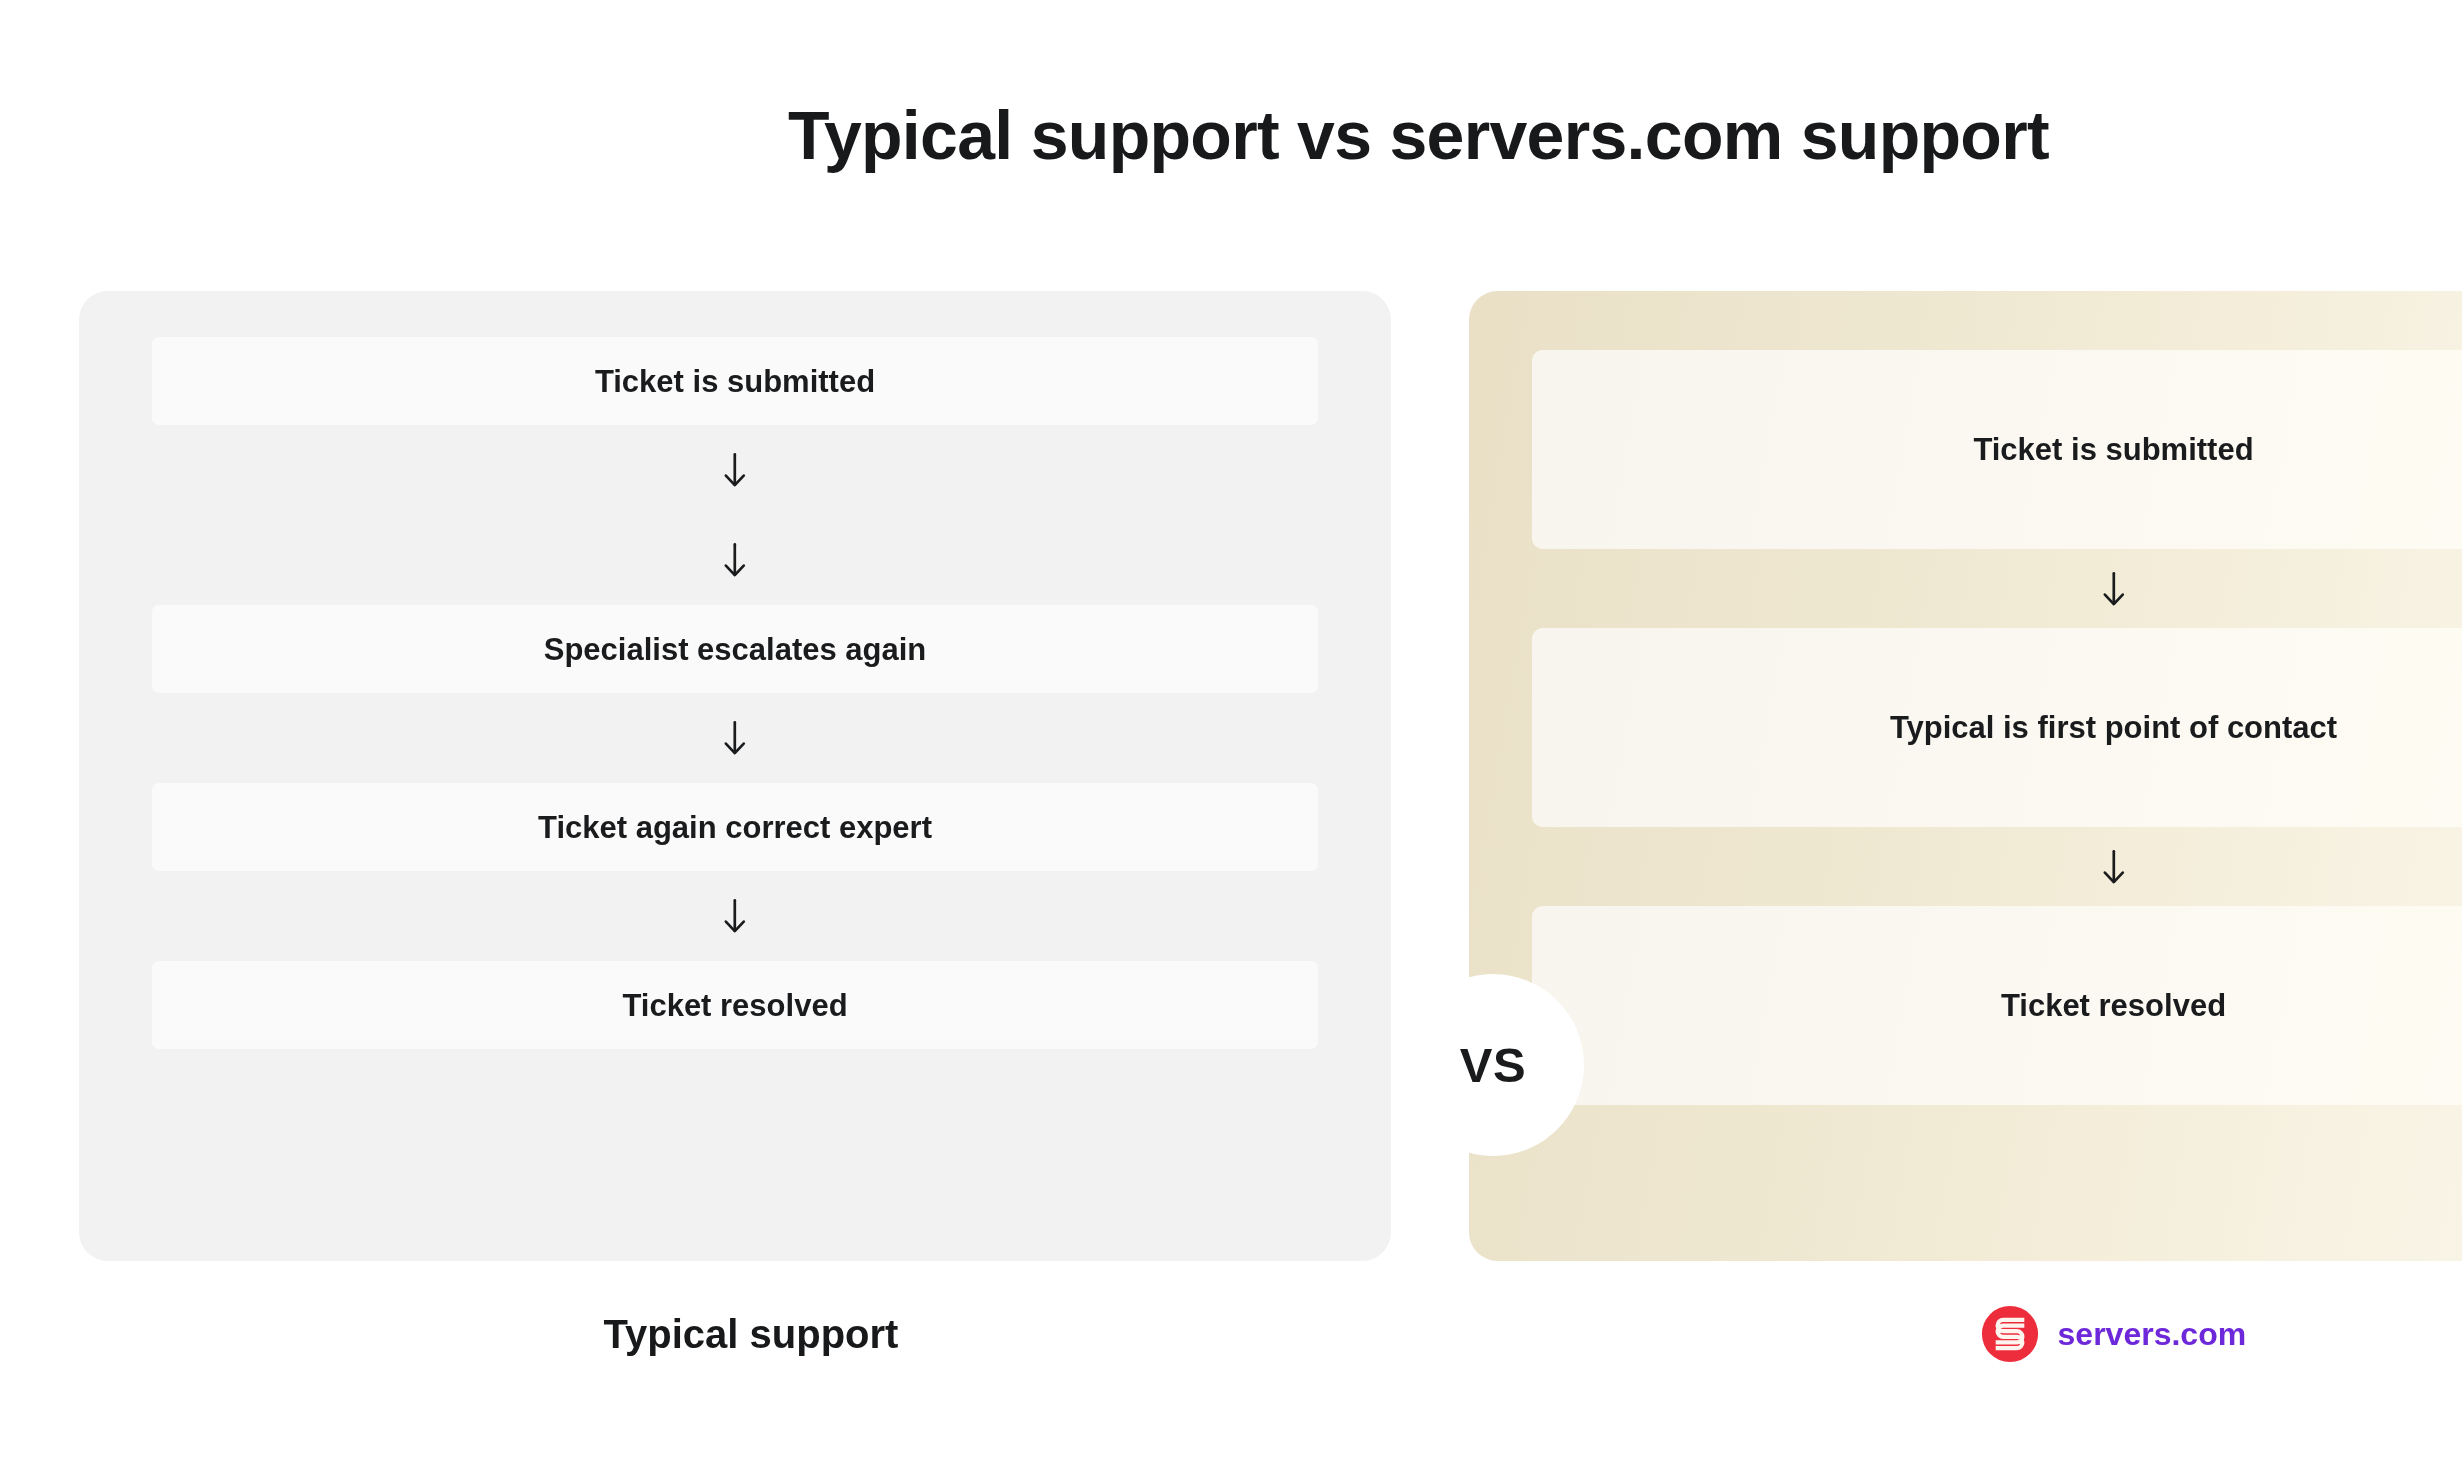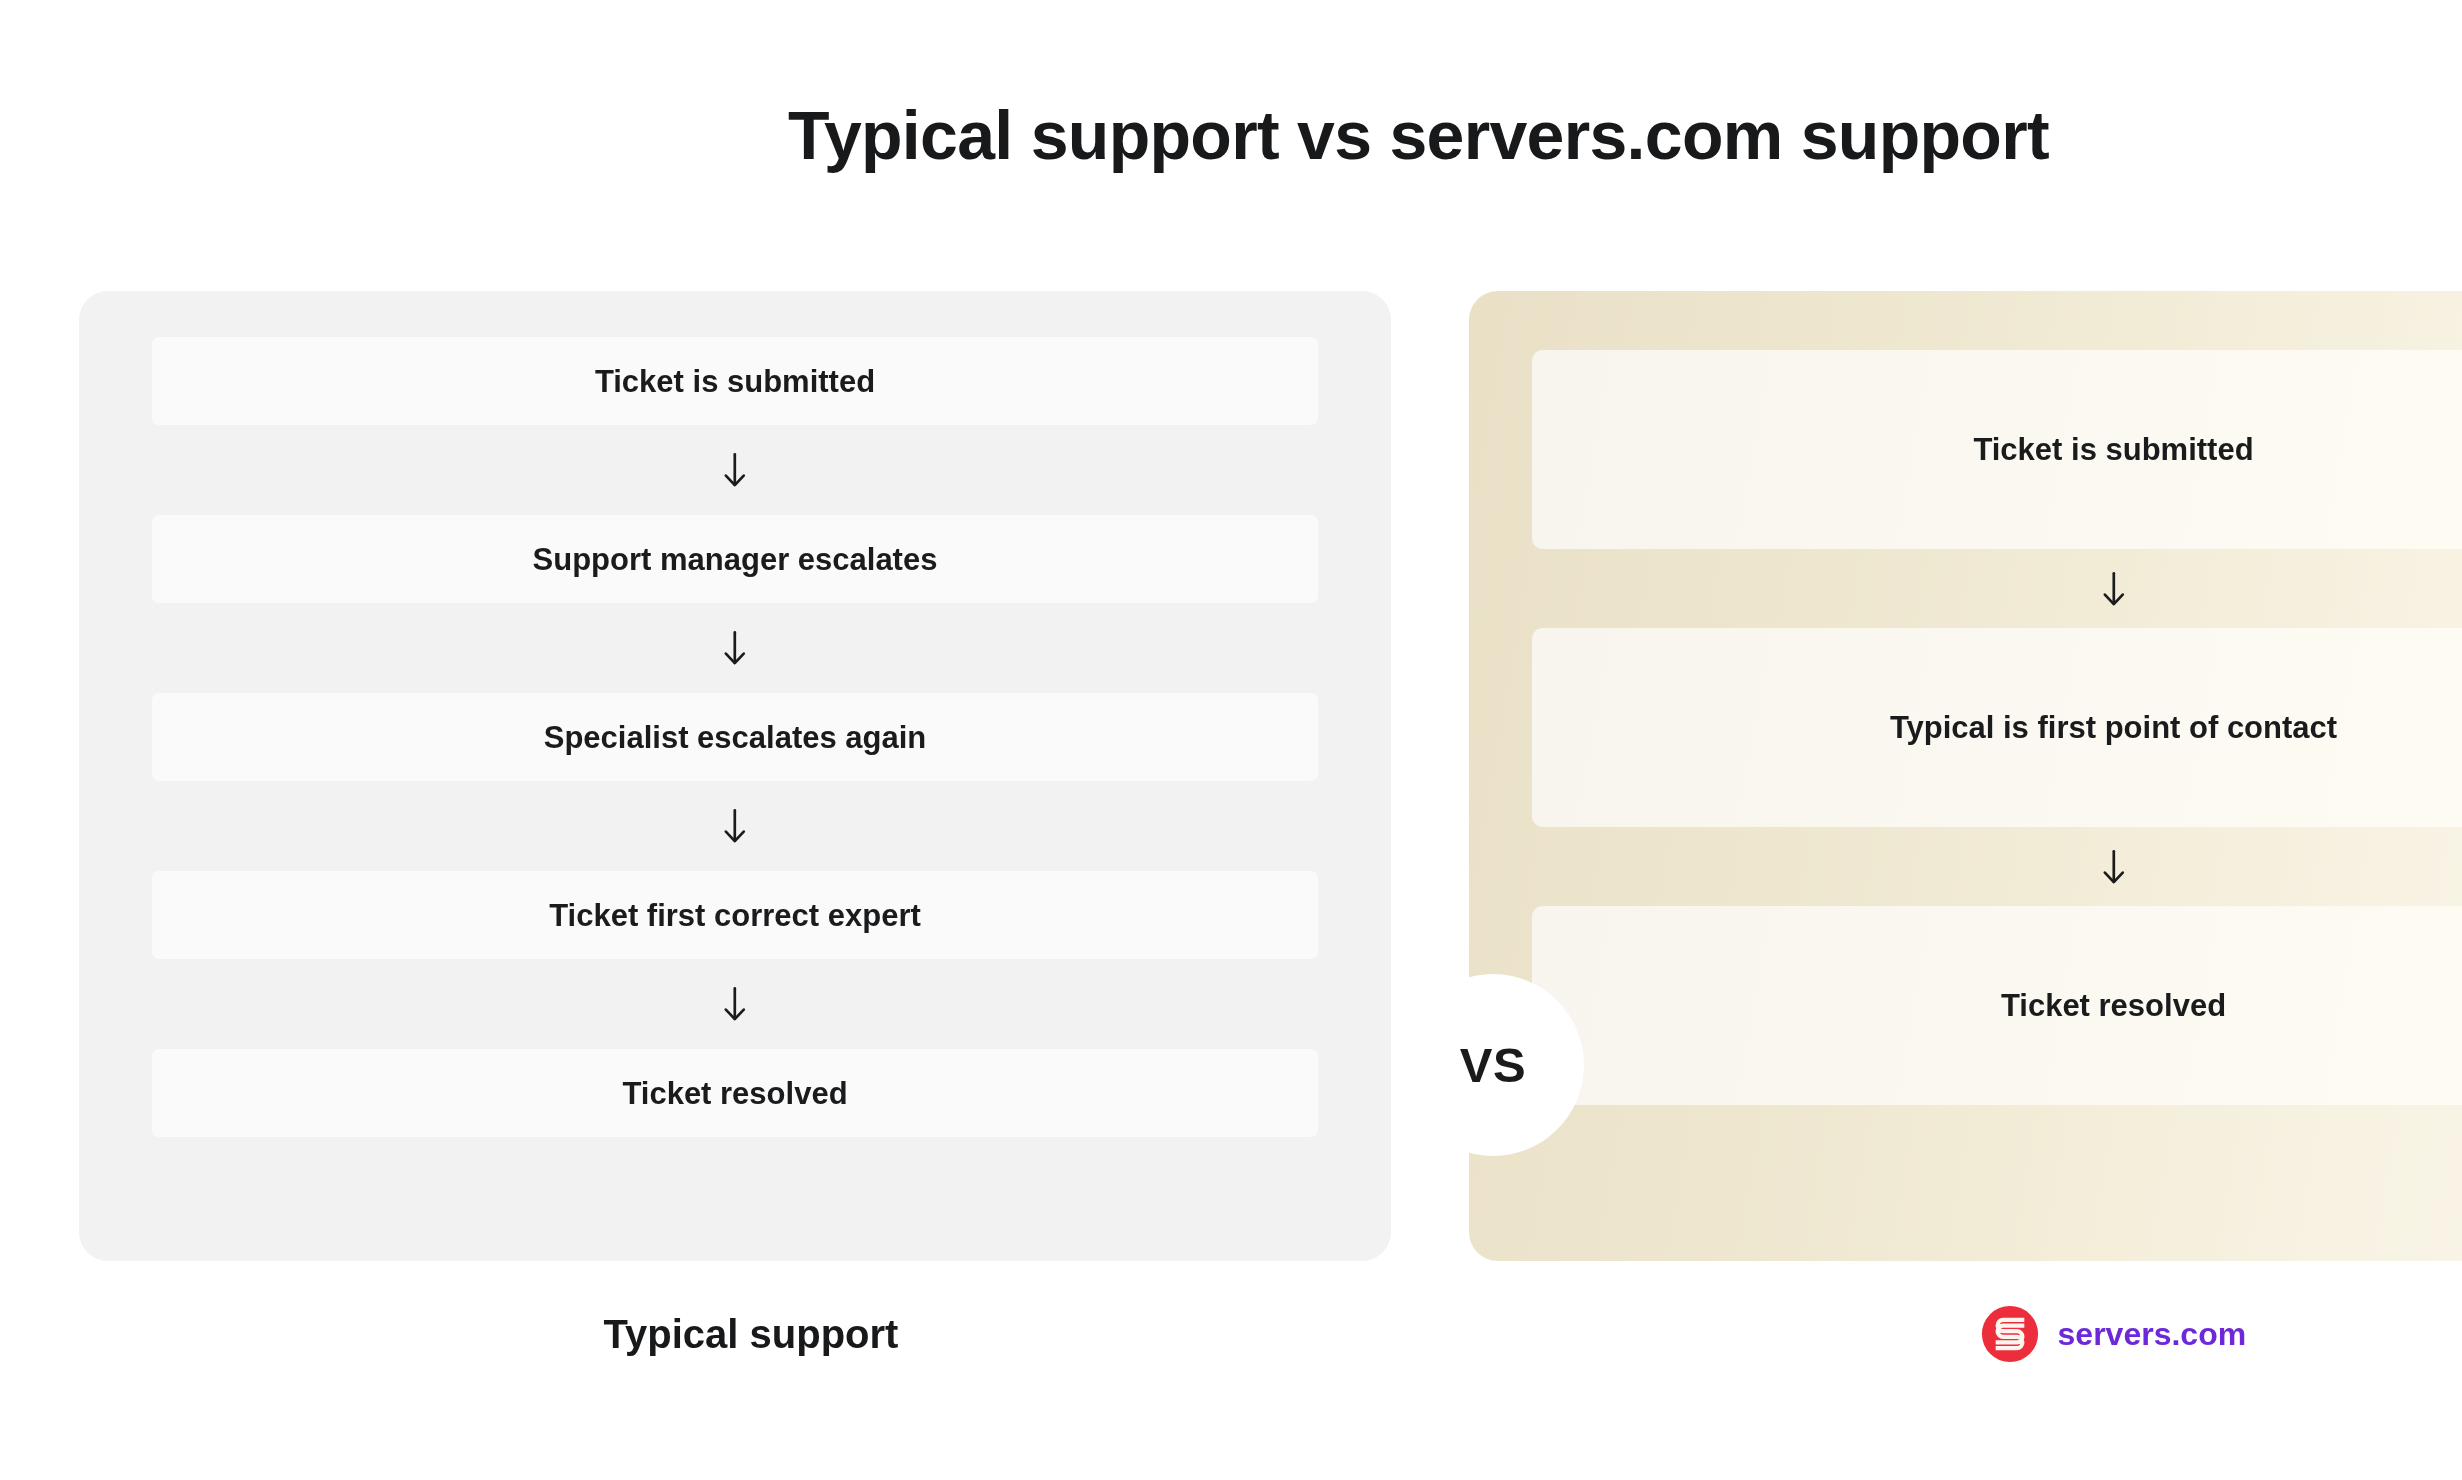--- a/index.html
+++ b/index.html
@@ -194,44 +194,41 @@
         <span class="flow-label">Ticket is submitted</span>
       </div>
 
       <div class="flow-arrow">
         <svg width="27.6" height="38" viewBox="0 0 24 34" fill="none" stroke="#1a1b1d" stroke-width="2.4" stroke-linecap="round" stroke-linejoin="round">
           <path d="M12 3 L12 30"></path>
           <path d="M4 22 L12 30.5 L20 22"></path>
         </svg>
       </div>
 
-      <div class="flow-card">
-        <span class="flow-label">Support manager escalates</span>
-      </div>
 
       <div class="flow-arrow">
         <svg width="27.6" height="38" viewBox="0 0 24 34" fill="none" stroke="#1a1b1d" stroke-width="2.4" stroke-linecap="round" stroke-linejoin="round">
           <path d="M12 3 L12 30"></path>
           <path d="M4 22 L12 30.5 L20 22"></path>
         </svg>
       </div>
 
       <div class="flow-card">
         <span class="flow-label">Specialist escalates again</span>
       </div>
 
       <div class="flow-arrow">
         <svg width="27.6" height="38" viewBox="0 0 24 34" fill="none" stroke="#1a1b1d" stroke-width="2.4" stroke-linecap="round" stroke-linejoin="round">
           <path d="M12 3 L12 30"></path>
           <path d="M4 22 L12 30.5 L20 22"></path>
         </svg>
       </div>
 
       <div class="flow-card">
-        <span class="flow-label">Ticket first correct expert</span>
+        <span class="flow-label">Ticket again correct expert</span>
       </div>
 
       <div class="flow-arrow">
         <svg width="27.6" height="38" viewBox="0 0 24 34" fill="none" stroke="#1a1b1d" stroke-width="2.4" stroke-linecap="round" stroke-linejoin="round">
           <path d="M12 3 L12 30"></path>
           <path d="M4 22 L12 30.5 L20 22"></path>
         </svg>
       </div>
 
       <div class="flow-card">

